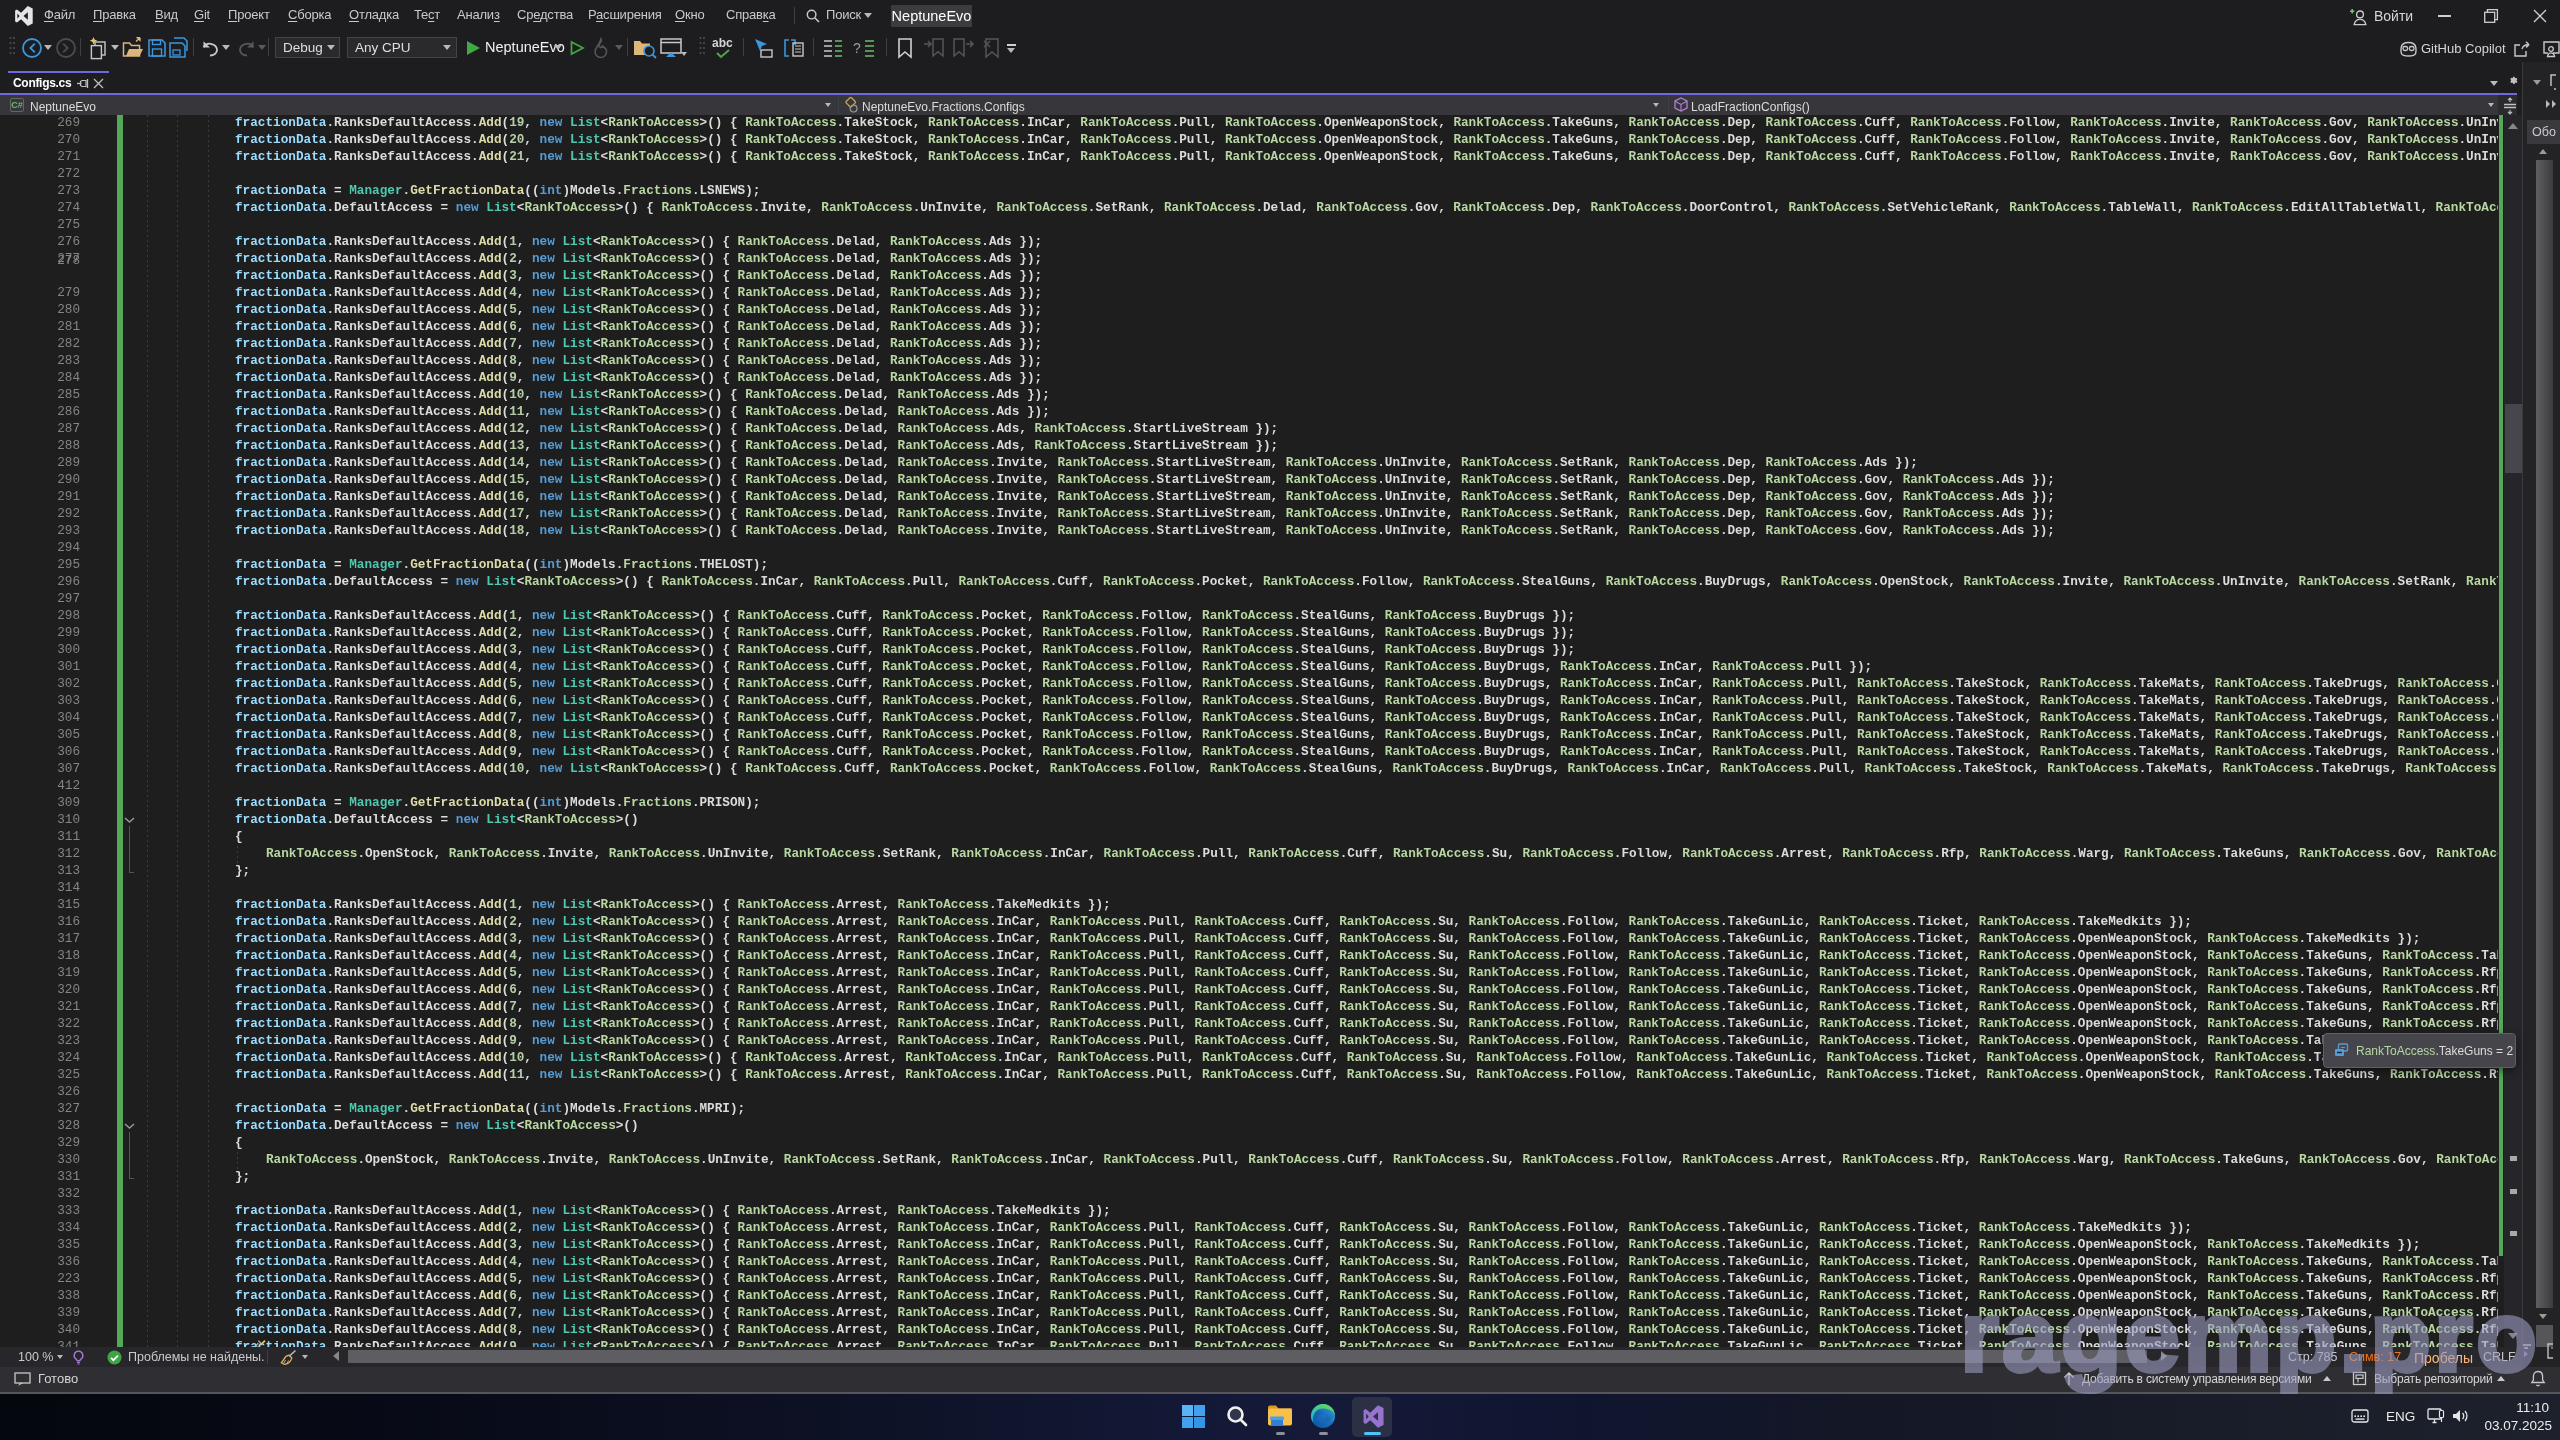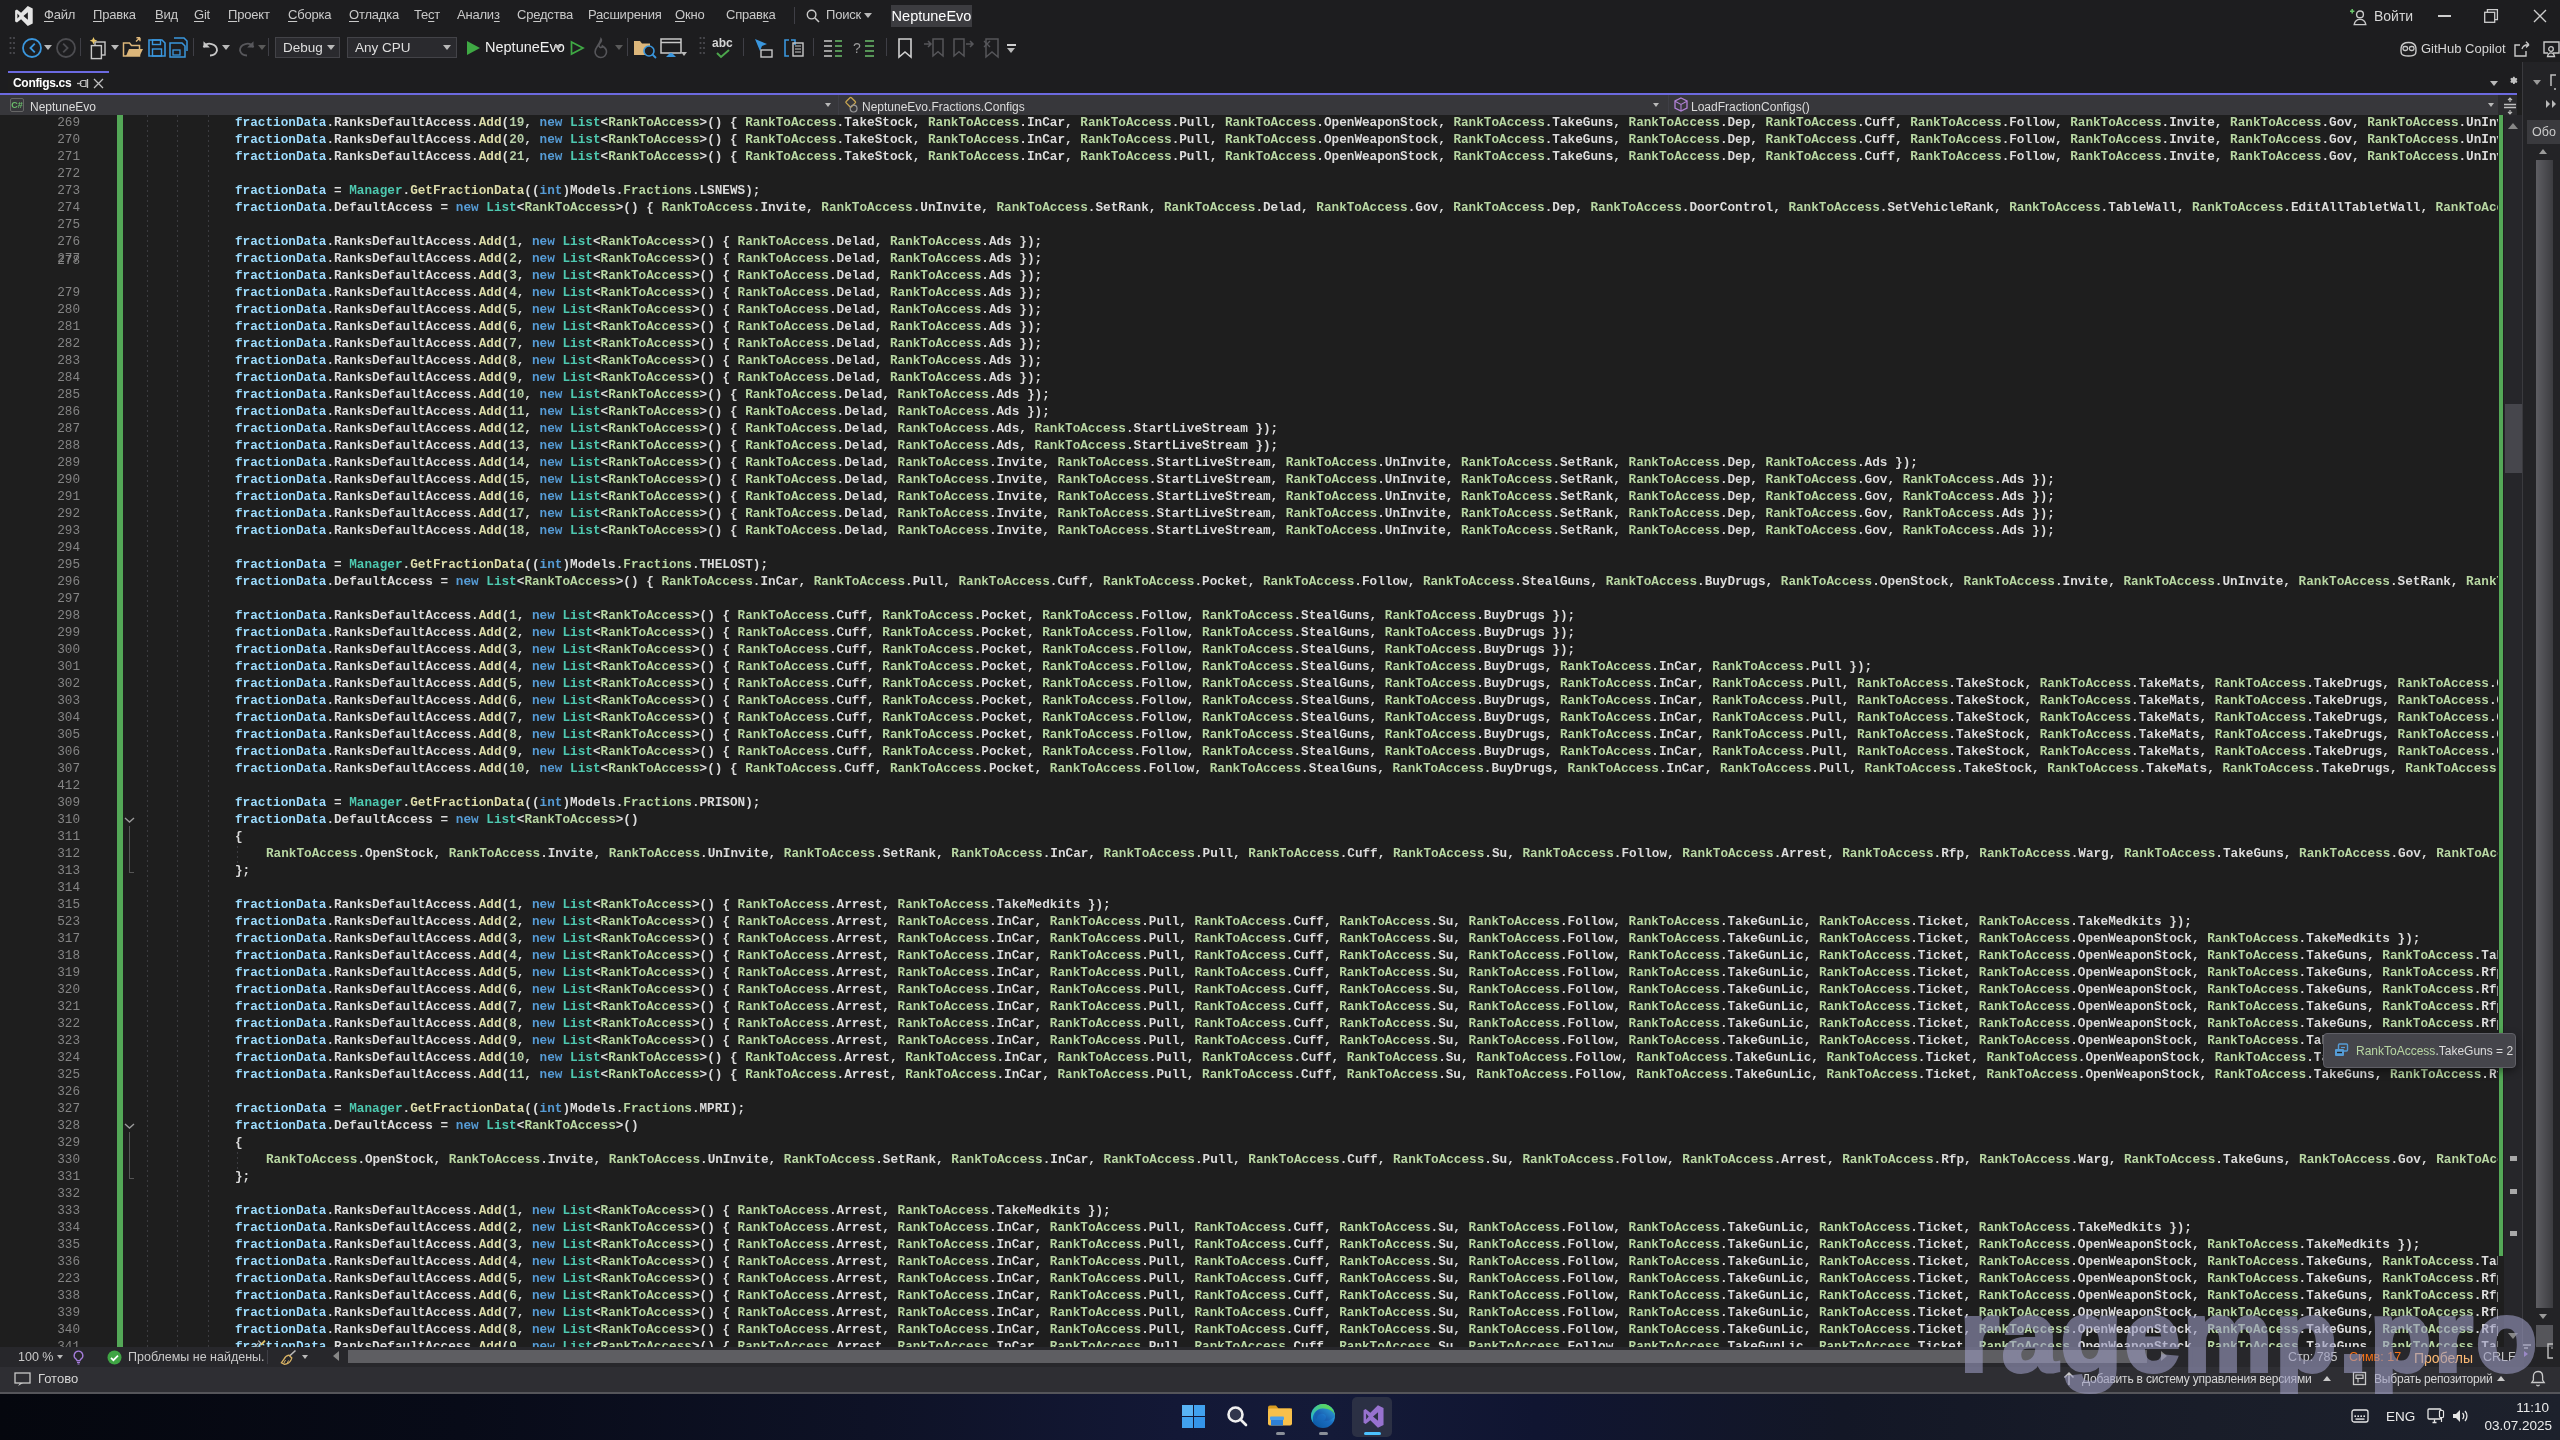--- a/index.html
+++ b/index.html
@@ -380,21 +380,21 @@
 <div class="num" style="top:714px">311</div>
 <div class="cl" style="top:714px">{</div>
 <div class="num" style="top:731px">312</div>
 <div class="cl c16" style="top:731px"><i class="e">RankToAccess</i>.OpenStock, <i class="e">RankToAccess</i>.Invite, <i class="e">RankToAccess</i>.UnInvite, <i class="e">RankToAccess</i>.SetRank, <i class="e">RankToAccess</i>.InCar, <i class="e">RankToAccess</i>.Pull, <i class="e">RankToAccess</i>.Cuff, <i class="e">RankToAccess</i>.Su, <i class="e">RankToAccess</i>.Follow, <i class="e">RankToAccess</i>.Arrest, <i class="e">RankToAccess</i>.Rfp, <i class="e">RankToAccess</i>.Warg, <i class="e">RankToAccess</i>.TakeGuns, <i class="e">RankToAccess</i>.Gov, <i class="e">RankToAccess</i>.Dep</div>
 <div class="ig" style="left:237px;top:731px;height:17px"></div>
 <div class="num" style="top:748px">313</div>
 <div class="cl" style="top:748px">};</div>
 <div class="num" style="top:765px">314</div>
 <div class="num" style="top:782px">315</div>
 <div class="cl" style="top:782px"><i class="v">fractionData</i>.RanksDefaultAccess.<i class="m">Add</i>(<i class="n">1</i>, <i class="k">new</i> <i class="t">List</i>&lt;<i class="e">RankToAccess</i>&gt;() { <i class="e">RankToAccess</i>.Arrest, <i class="e">RankToAccess</i>.TakeMedkits });</div>
-<div class="num" style="top:799px">523</div>
+<div class="num" style="top:799px">316</div>
 <div class="cl" style="top:799px"><i class="v">fractionData</i>.RanksDefaultAccess.<i class="m">Add</i>(<i class="n">2</i>, <i class="k">new</i> <i class="t">List</i>&lt;<i class="e">RankToAccess</i>&gt;() { <i class="e">RankToAccess</i>.Arrest, <i class="e">RankToAccess</i>.InCar, <i class="e">RankToAccess</i>.Pull, <i class="e">RankToAccess</i>.Cuff, <i class="e">RankToAccess</i>.Su, <i class="e">RankToAccess</i>.Follow, <i class="e">RankToAccess</i>.TakeGunLic, <i class="e">RankToAccess</i>.Ticket, <i class="e">RankToAccess</i>.TakeMedkits });</div>
 <div class="num" style="top:816px">317</div>
 <div class="cl" style="top:816px"><i class="v">fractionData</i>.RanksDefaultAccess.<i class="m">Add</i>(<i class="n">3</i>, <i class="k">new</i> <i class="t">List</i>&lt;<i class="e">RankToAccess</i>&gt;() { <i class="e">RankToAccess</i>.Arrest, <i class="e">RankToAccess</i>.InCar, <i class="e">RankToAccess</i>.Pull, <i class="e">RankToAccess</i>.Cuff, <i class="e">RankToAccess</i>.Su, <i class="e">RankToAccess</i>.Follow, <i class="e">RankToAccess</i>.TakeGunLic, <i class="e">RankToAccess</i>.Ticket, <i class="e">RankToAccess</i>.OpenWeaponStock, <i class="e">RankToAccess</i>.TakeMedkits });</div>
 <div class="num" style="top:833px">318</div>
 <div class="cl" style="top:833px"><i class="v">fractionData</i>.RanksDefaultAccess.<i class="m">Add</i>(<i class="n">4</i>, <i class="k">new</i> <i class="t">List</i>&lt;<i class="e">RankToAccess</i>&gt;() { <i class="e">RankToAccess</i>.Arrest, <i class="e">RankToAccess</i>.InCar, <i class="e">RankToAccess</i>.Pull, <i class="e">RankToAccess</i>.Cuff, <i class="e">RankToAccess</i>.Su, <i class="e">RankToAccess</i>.Follow, <i class="e">RankToAccess</i>.TakeGunLic, <i class="e">RankToAccess</i>.Ticket, <i class="e">RankToAccess</i>.OpenWeaponStock, <i class="e">RankToAccess</i>.TakeGuns, <i class="e">RankToAccess</i>.TakeMedkits });</div>
 <div class="num" style="top:850px">319</div>
 <div class="cl" style="top:850px"><i class="v">fractionData</i>.RanksDefaultAccess.<i class="m">Add</i>(<i class="n">5</i>, <i class="k">new</i> <i class="t">List</i>&lt;<i class="e">RankToAccess</i>&gt;() { <i class="e">RankToAccess</i>.Arrest, <i class="e">RankToAccess</i>.InCar, <i class="e">RankToAccess</i>.Pull, <i class="e">RankToAccess</i>.Cuff, <i class="e">RankToAccess</i>.Su, <i class="e">RankToAccess</i>.Follow, <i class="e">RankToAccess</i>.TakeGunLic, <i class="e">RankToAccess</i>.Ticket, <i class="e">RankToAccess</i>.OpenWeaponStock, <i class="e">RankToAccess</i>.TakeGuns, <i class="e">RankToAccess</i>.Rfp, .TakeMedkits });</div>
 <div class="num" style="top:867px">320</div>
 <div class="cl" style="top:867px"><i class="v">fractionData</i>.RanksDefaultAccess.<i class="m">Add</i>(<i class="n">6</i>, <i class="k">new</i> <i class="t">List</i>&lt;<i class="e">RankToAccess</i>&gt;() { <i class="e">RankToAccess</i>.Arrest, <i class="e">RankToAccess</i>.InCar, <i class="e">RankToAccess</i>.Pull, <i class="e">RankToAccess</i>.Cuff, <i class="e">RankToAccess</i>.Su, <i class="e">RankToAccess</i>.Follow, <i class="e">RankToAccess</i>.TakeGunLic, <i class="e">RankToAccess</i>.Ticket, <i class="e">RankToAccess</i>.OpenWeaponStock, <i class="e">RankToAccess</i>.TakeGuns, <i class="e">RankToAccess</i>.Rfp, .TakeMedkits });</div>
 <div class="num" style="top:884px">321</div>

